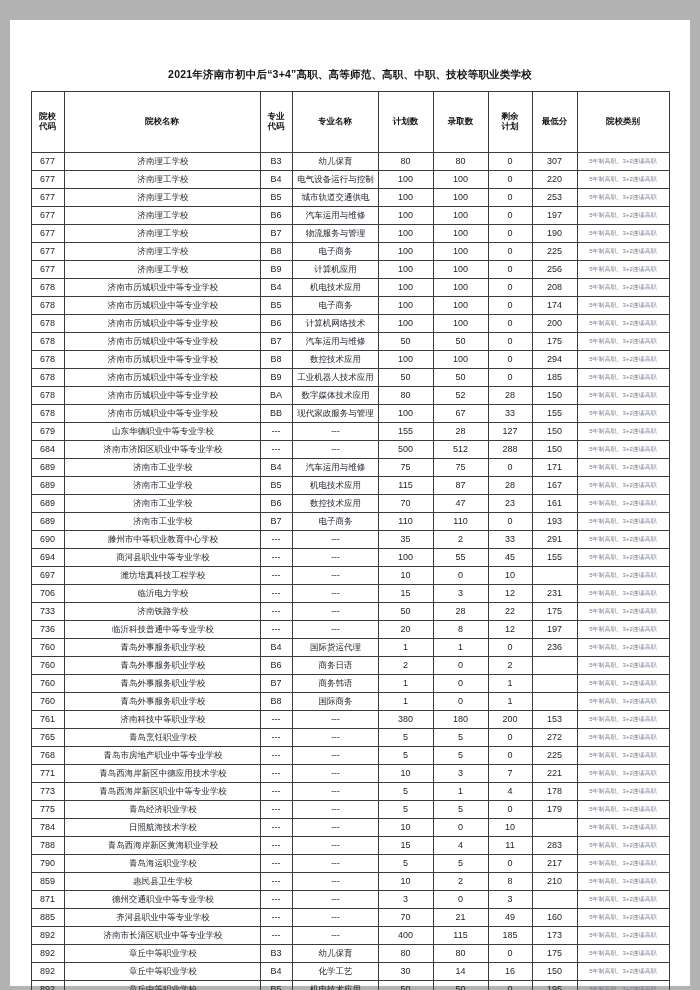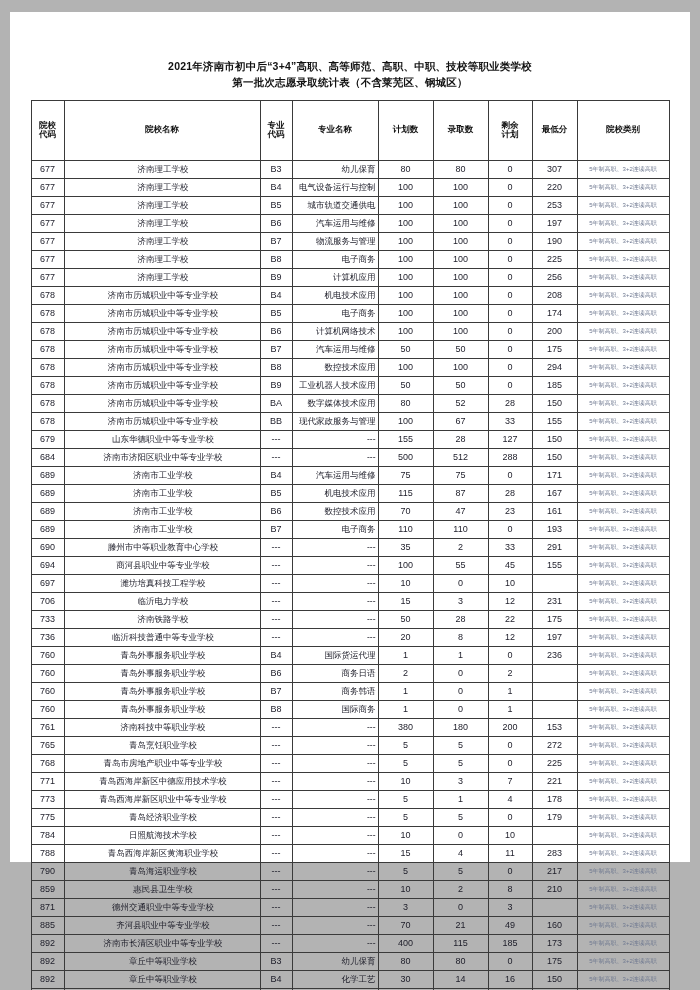--- a/index.html
+++ b/index.html
@@ -4,22 +4,22 @@
 <style>
   * { margin:0; padding:0; box-sizing:border-box; }
   html,body { width:700px; height:990px; }
   body {
     background:#b3b3b3;
     font-family:"Liberation Sans", sans-serif;
     position:relative;
     overflow:hidden;
   }
   .page {
-    position:absolute; left:10px; top:12px;
-    width:680px; height:850px;
+    position:absolute; left:10px; top:20px;
+    width:680px; height:966px;
     background:#ffffff;
   }
   .title-block { padding-top:46px; }
   .title {
     text-align:center; font-weight:bold;
     font-size:10.5px; line-height:1.55; color:#111111;
     letter-spacing:0.2px;
   }
   table {
     border-collapse:collapse; table-layout:fixed;
@@ -30,35 +30,34 @@
     font-size:8.5px; font-weight:bold; color:#111111;
     white-space:pre-line; text-align:center;
     padding:20px 1px; height:21px; line-height:1.15;
   }
   td {
     height:17px; font-size:9px; color:#1c1c28;
     text-align:center; white-space:nowrap; overflow:hidden;
     padding:0 2px; line-height:17px;
   }
   td.c1 { text-align:center; padding-left:4px; font-size:8.5px; }
-  td.c3 { text-align:right; padding-left:3px; font-size:8.5px; }
+  td.c3 { text-align:center; padding-left:3px; font-size:8.5px; }
   td.c8 { font-size:6px; color:#6e7890; padding:0 1px; line-height:17px; }
   .footer {
     text-align:center; font-size:10px; color:#111111;
     margin-top:9px;
   }
 </style>
 </head>
 <body>
 
 <div class="page">
 
   <div class="title-block">
     <div class="title">2021年济南市初中后“3+4”高职、高等师范、高职、中职、技校等职业类学校</div>
-    <div class="title">第一批次志愿录取统计表（不含莱芜区、钢城区）</div>
   </div>
 
   <table>
     <colgroup>
       <col style="width:33px">
         <col style="width:196px">
         <col style="width:32px">
       <col style="width:86px">
         <col style="width:55px">
         <col style="width:55px">

